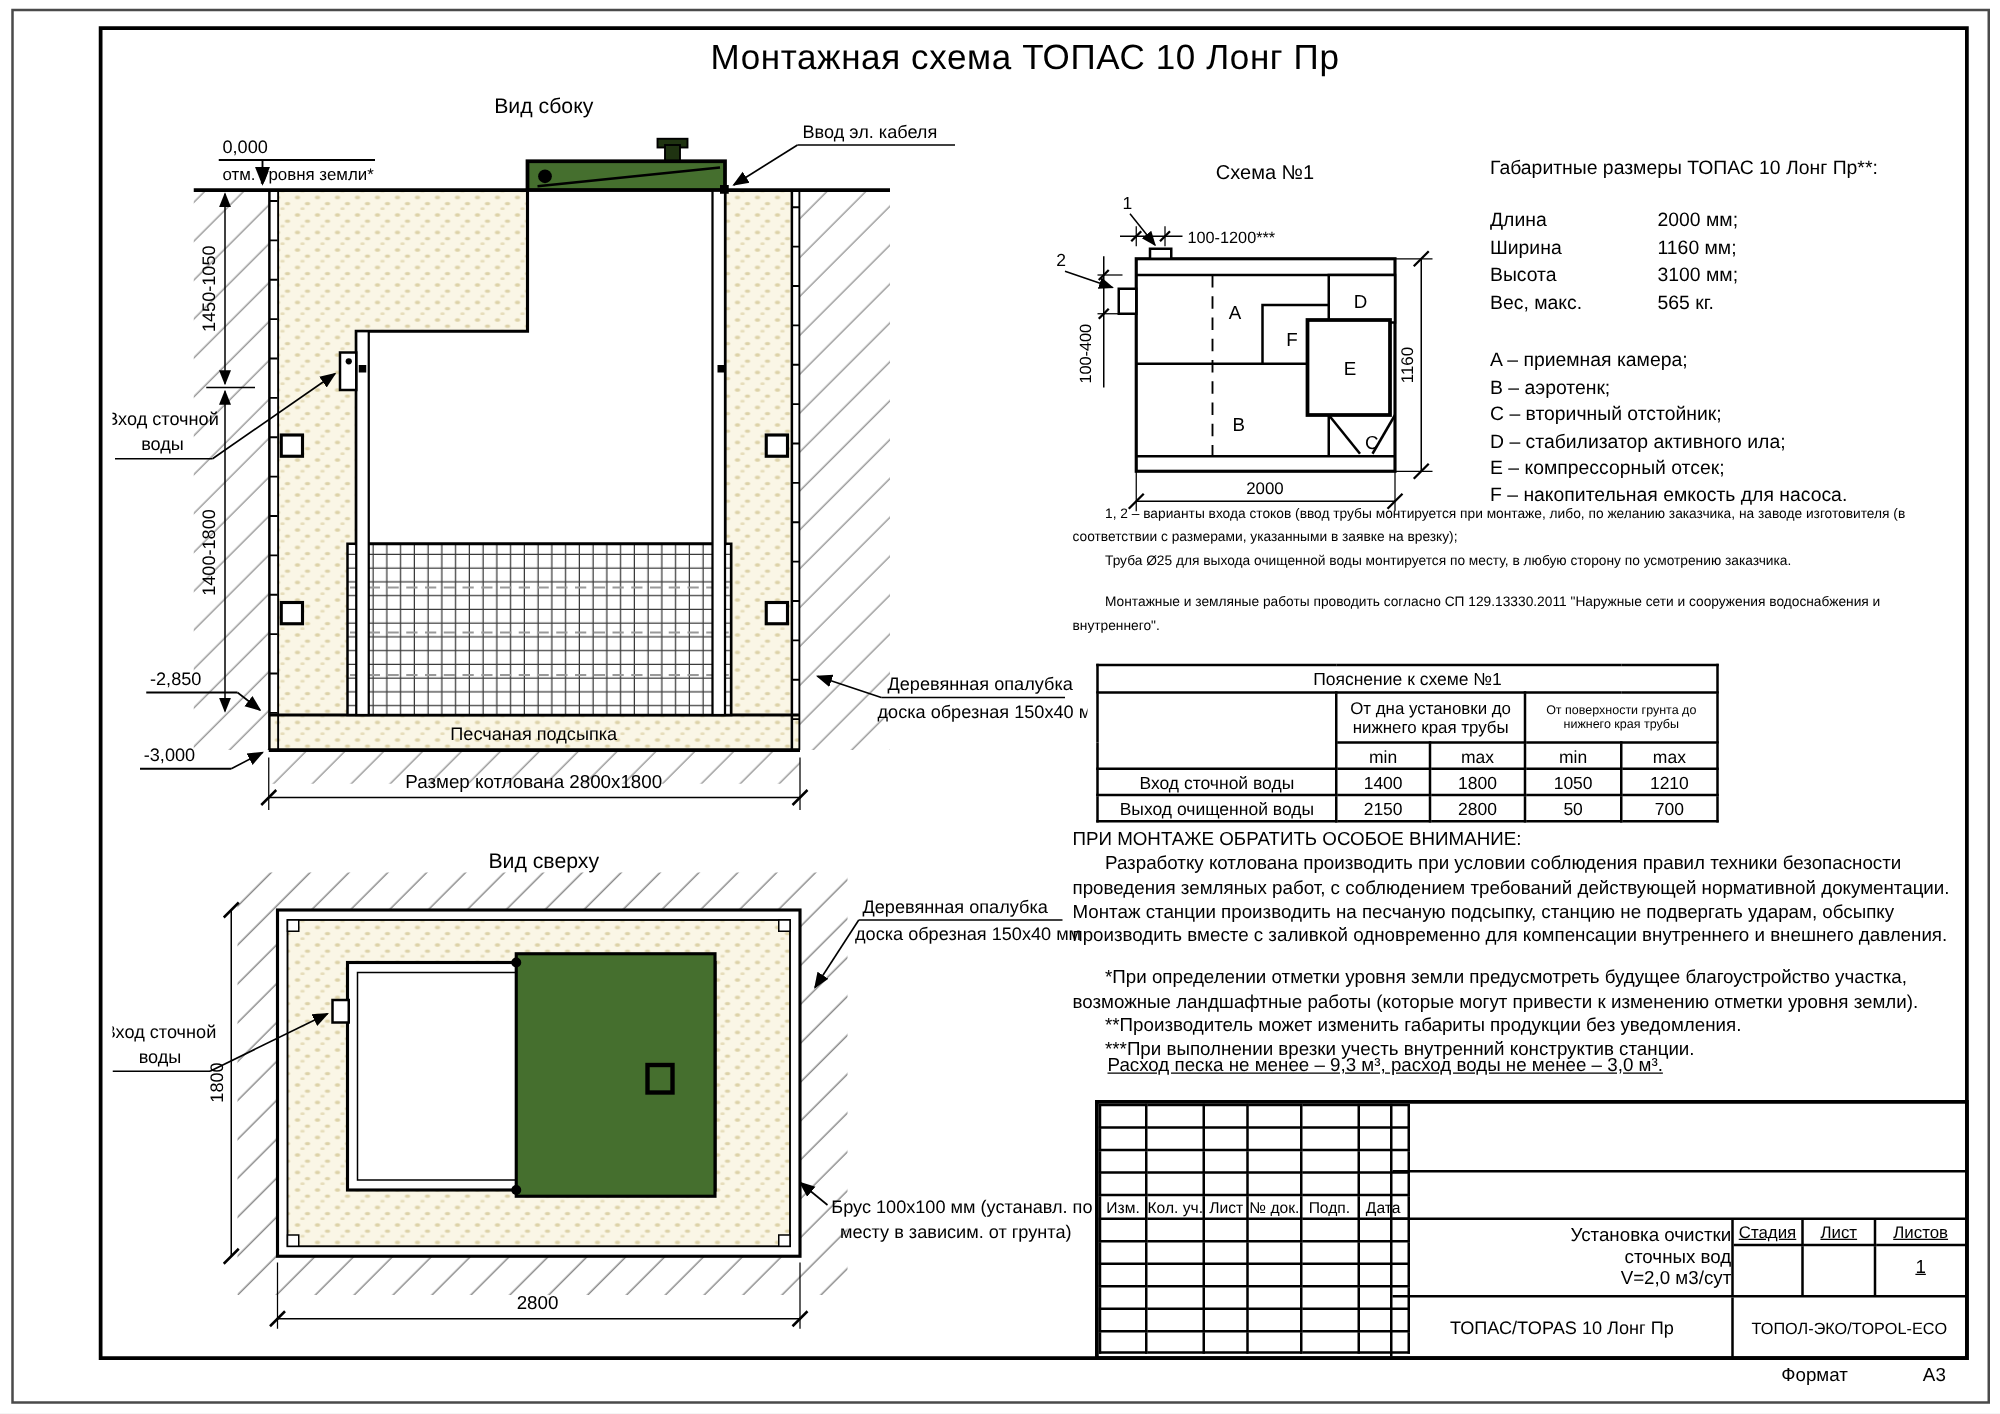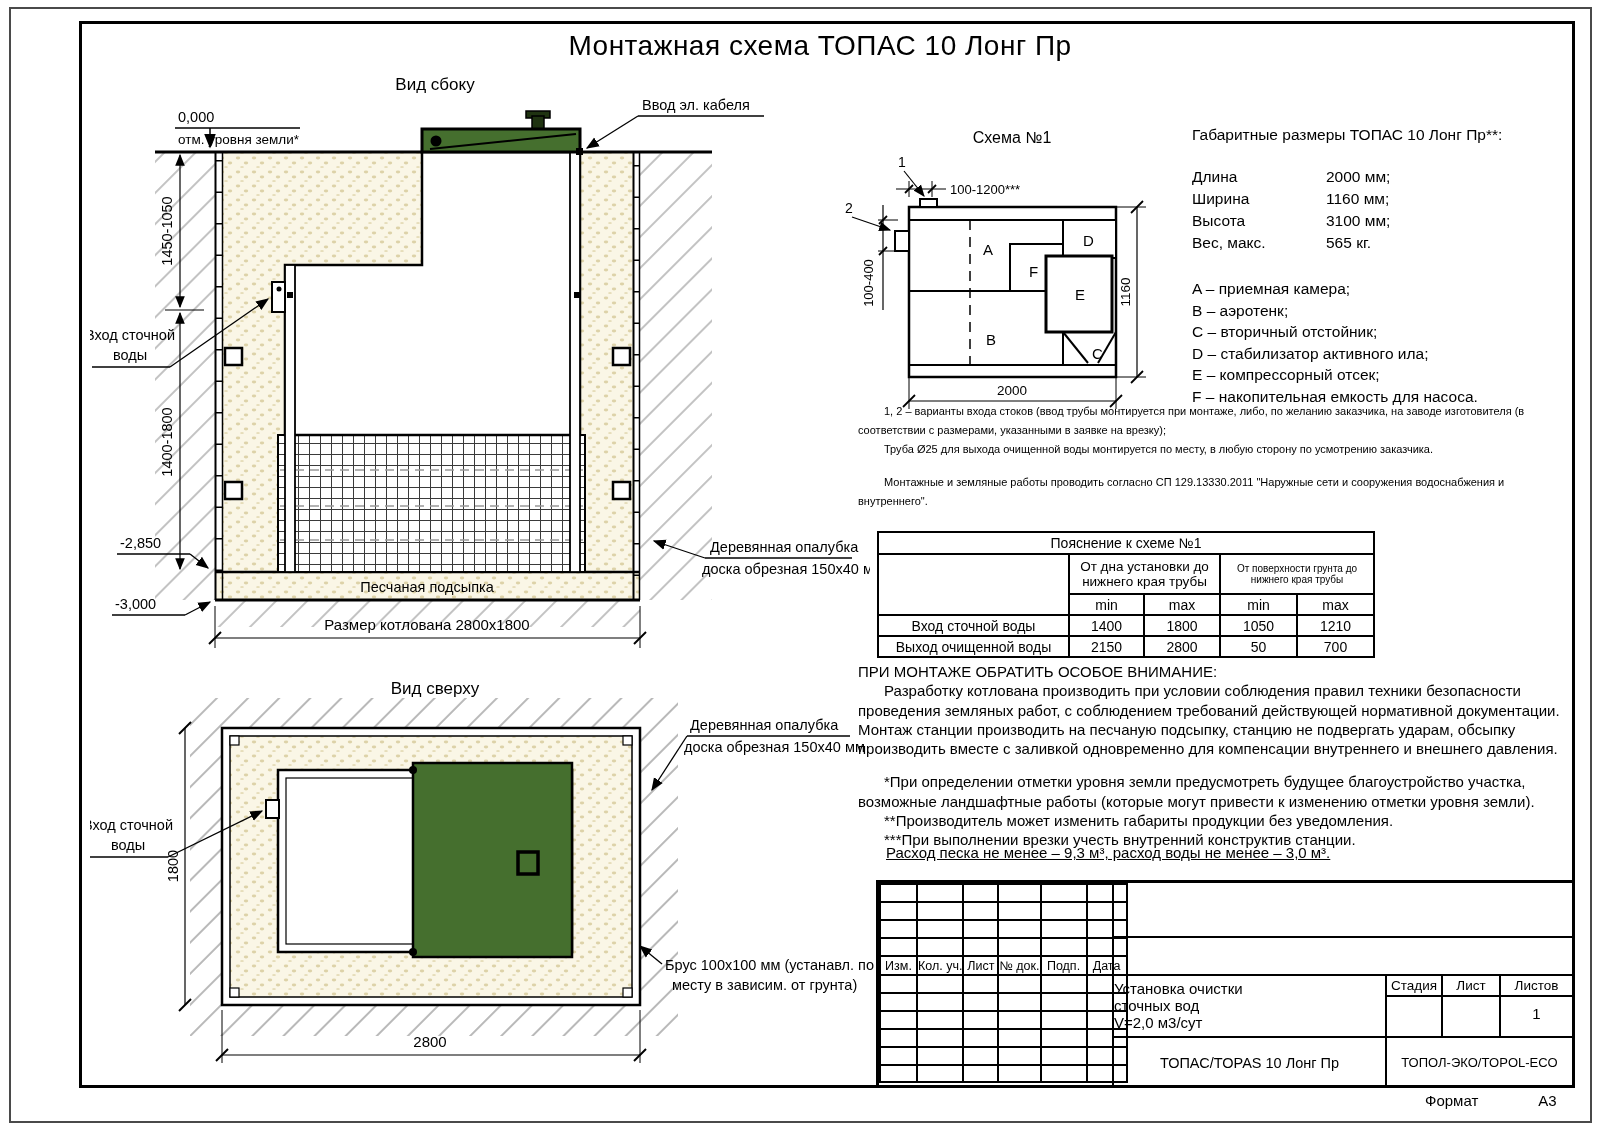--- a/index.html
+++ b/index.html
@@ -31,22 +31,22 @@
   .attn .fns{margin-top:14px;}
   .consump{left:886px;top:844px;font-size:15px;text-decoration:underline;}
   
   .tb{left:876px;top:880px;width:699px;height:208px;border:3px solid #000;box-sizing:border-box;}
   .tb-left{position:absolute;left:0;top:0;border-collapse:collapse;table-layout:fixed;}
   .tb-left td{border:2px solid #000;font-size:12.5px;text-align:center;padding:0;overflow:hidden;white-space:nowrap;}
   .tb-right{position:absolute;left:233px;top:0;right:0;bottom:0;border-left:2px solid #000;}
   .tbr-top{height:53px;border-bottom:2px solid #000;}
   .tbr-mid{height:36px;border-bottom:2px solid #000;}
   .tbr-main{height:60px;border-bottom:2px solid #000;display:flex;}
-  .proj{width:273px;border-right:2px solid #000;text-align:left;font-size:15px;line-height:17px;padding-top:4px;box-sizing:border-box;}
-  .stg{flex:1;display:grid;grid-template-columns:56px 58px 1fr;grid-template-rows:21px 1fr;}
+  .proj{width:273px;border-right:2px solid #000;text-align:right;font-size:15px;line-height:17px;padding-top:4px;box-sizing:border-box;}
+  .stg{flex:1;display:grid;grid-template-columns:56px 58px 1fr;grid-template-rows:21px 1fr;text-decoration:underline;}
   .stg>div{border-right:2px solid #000;border-bottom:2px solid #000;text-align:center;font-size:13.5px;line-height:20px;}
   .stg>div:nth-child(3n){border-right:none;}
   .stg>div.vrow{border-bottom:none;font-size:15px;line-height:34px;}
   .tbr-bot{display:flex;height:50px;}
   .model{width:273px;border-right:2px solid #000;text-align:center;font-size:14.5px;line-height:50px;box-sizing:border-box;}
   .company{flex:1;text-align:center;font-size:13px;line-height:50px;white-space:nowrap;}
   .fmt{left:1385px;top:1092px;width:190px;display:flex;font-size:15px;}
   .fmt span:first-child{margin-left:40px;}
   .fmt span:last-child{margin-left:60px;}
 </style>

